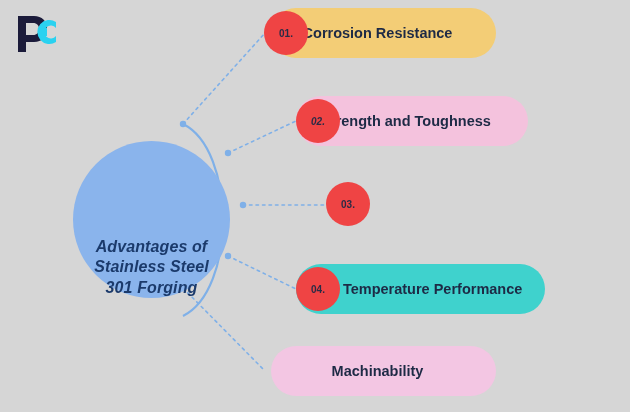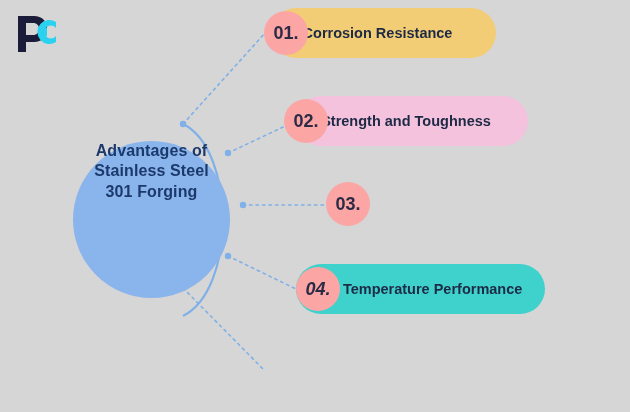--- a/index.html
+++ b/index.html
@@ -39,24 +39,25 @@
   
   .hub {
     position: absolute;
     left: 73px;
     top: 141px;
     width: 157px;
     height: 157px;
     border-radius: 50%;
     background: #8ab4ec;
     display: flex;
-    align-items: flex-start;
+    align-items: flex-end;
     justify-content: center;
     text-align: center;
     z-index: 3;
+    font-style: italic;
   }
   .hub-label {
     color: #1b3a6b;
     font-size: 16px;
     font-weight: bold;
     line-height: 1.28;
     padding: 0 12px;
     letter-spacing: 0.1px;
   }
   
@@ -76,41 +77,41 @@
     color: #1d2a45;
     line-height: 1.25;
     padding-right: 16px;
     padding-left: 4px;
   }
   .num-bubble {
     position: absolute;
     width: 44px;
     height: 44px;
     border-radius: 50%;
-    background: #fca5a5;
+    background: #ef4444;
     display: flex;
     align-items: center;
     justify-content: center;
-    font-size: 18px;
+    font-size: 10px;
     font-weight: bold;
     color: #2b2b45;
     z-index: 4;
     box-shadow: 0 0 0 0 rgba(0,0,0,0);
     text-align: right;
   }
   #row0 { left: 271px; top: 8px;   width: 225px; background: #f3cd76; }
   #row1 { left: 296px; top: 96px;  width: 232px; background: #f4c2dd; }
   #row2 { left: 325px; top: 179px; width: 234px; background: #eca273; }
   #row3 { left: 296px; top: 264px; width: 249px; background: #3fd2cd; }
   #row4 { left: 271px; top: 346px; width: 225px; background: #f3c6e3; }
 
   #bub0 { left: 264px; top: 11px; }
-  #bub1 { left: 284px; top: 99px; }
+  #bub1 { left: 296px; top: 99px; font-style: italic; }
   #bub2 { left: 326px; top: 182px; }
-  #bub3 { left: 296px; top: 267px; font-style: italic; }
+  #bub3 { left: 296px; top: 267px; }
   #bub4 { left: 264px; top: 349px; }
 </style>
 </head>
 <body>
 
 <div id="canvas">
 
   <div class="logo">
     <svg width="46" height="44" viewBox="0 0 46 44" xmlns="http://www.w3.org/2000/svg">
       <path d="M4 4 L4 40 L12 40 L12 30 L20 30 C28 30 33 25 33 17 C33 9 28 4 20 4 Z M12 11 L19 11 C23 11 25 13.5 25 17 C25 20.5 23 23 19 23 L12 23 Z" fill="#1b1b3a"></path>
@@ -150,14 +151,17 @@
   </div>
   <div class="num-bubble" id="bub1">02.</div>
 
   <div class="num-bubble" id="bub2">03.</div>
 
   <div class="row" id="row3">
     <div class="row-text">High Temperature Performance</div>
   </div>
   <div class="num-bubble" id="bub3">04.</div>
 
+  <div class="row" id="row4">
+    <div class="row-text">Machinability</div>
+  </div>
 
 </div>
 
 </body></html>

